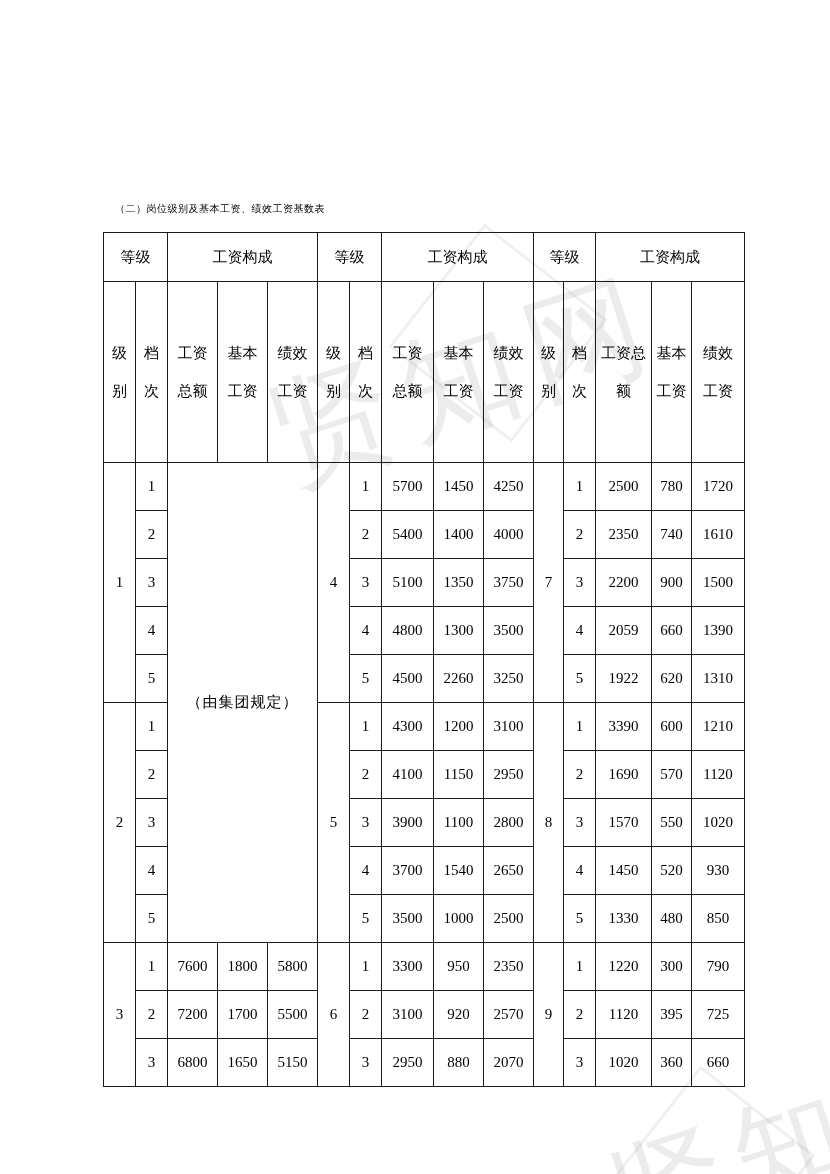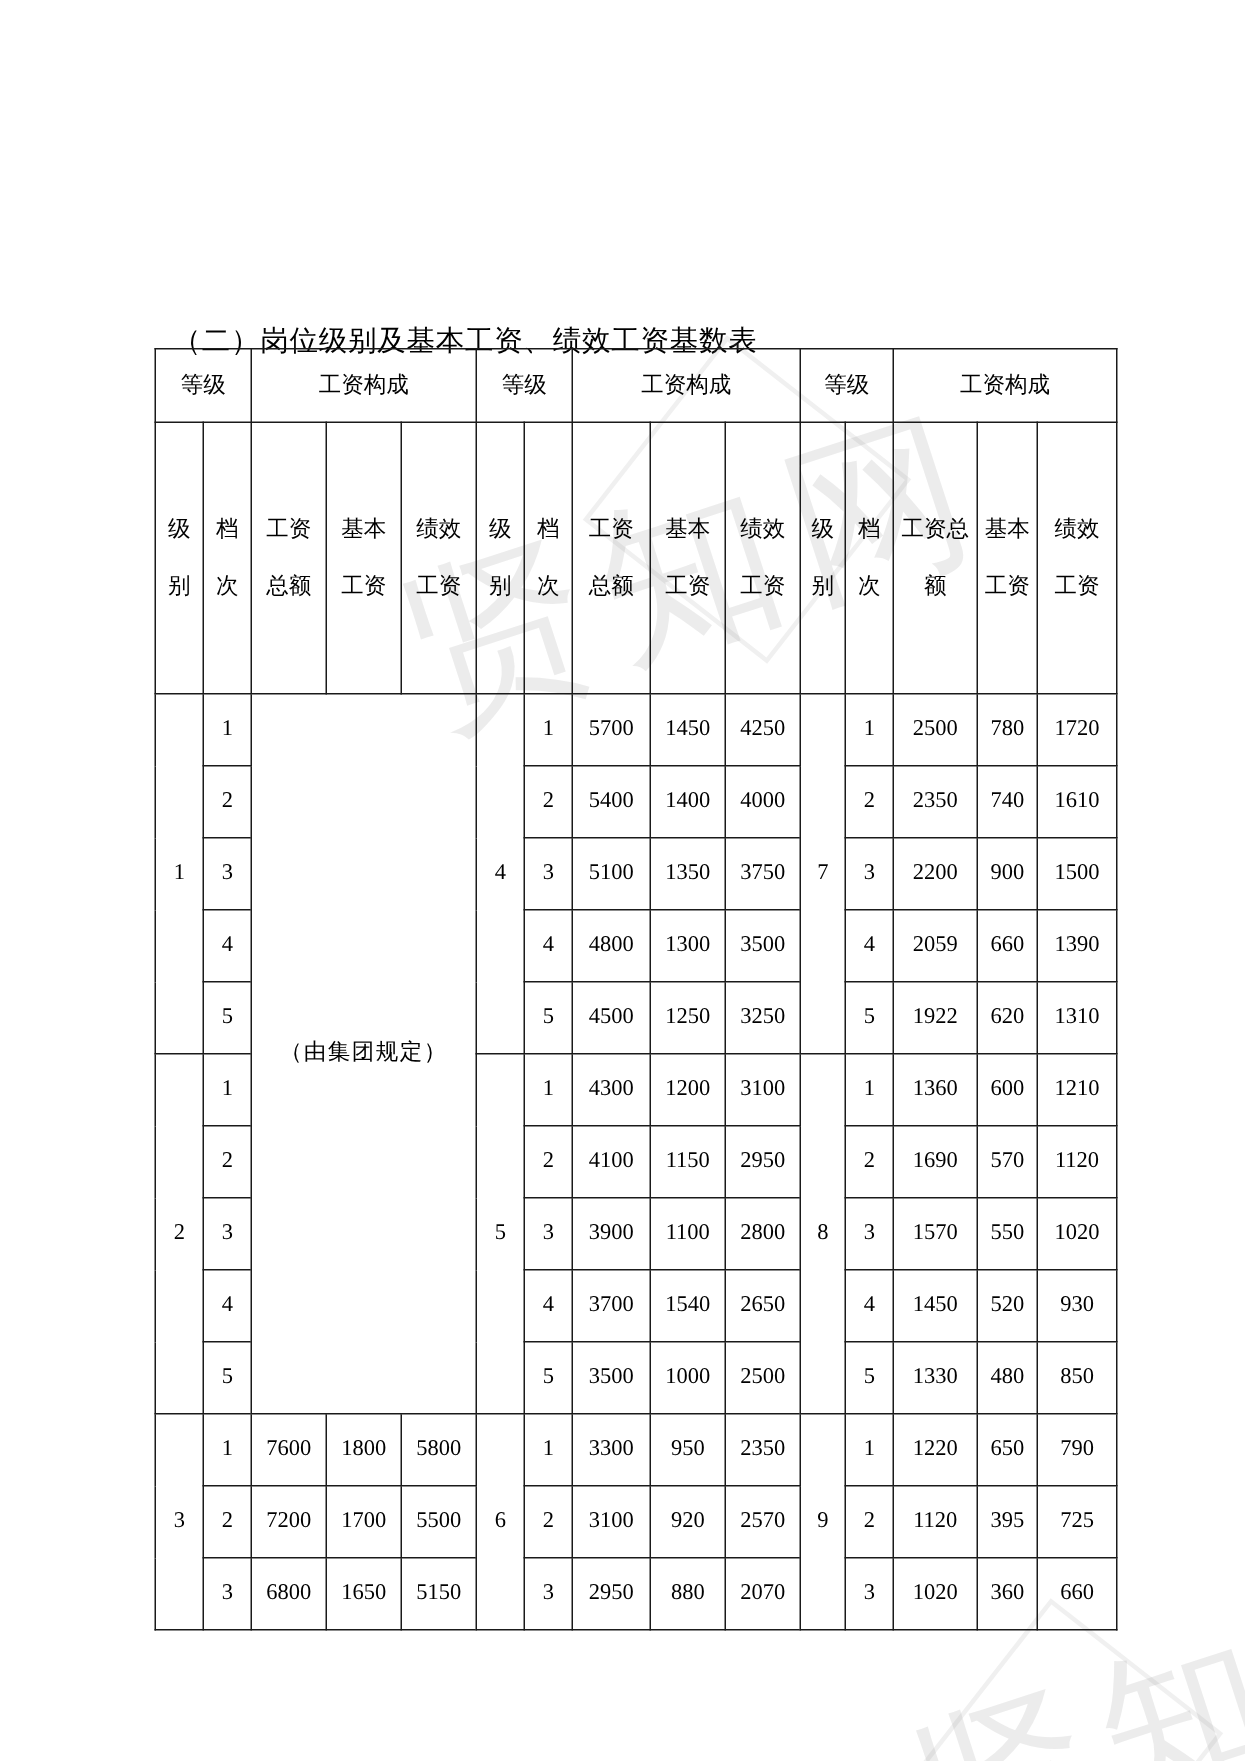--- a/index.html
+++ b/index.html
@@ -12,22 +12,22 @@
   .page {
     position: relative;
     width: 830px;
     height: 1174px;
     background: #ffffff;
     overflow: hidden;
   }
   .doc-title {
     position: absolute;
     left: 115px;
-    top: 214px;
-    font-size: 19px;
+    top: 202px;
+    font-size: 10px;
     letter-spacing: 0.5px;
     white-space: nowrap;
     font-family: Liberation Serif, serif;
   }
   table.salary-table {
     position: absolute;
     left: 103px;
     top: 232px;
     width: 641px;
     border-collapse: collapse;
@@ -200,38 +200,38 @@
           <td class="perf-cell">3500</td>
           <td class="tier-cell">4</td>
           <td class="total-cell">2059</td>
           <td class="base-cell">660</td>
           <td class="perf-cell">1390</td>
         </tr>
         <tr>
           <td class="tier-cell">5</td>
           <td class="tier-cell">5</td>
           <td class="total-cell">4500</td>
-          <td class="base-cell">1250</td>
+          <td class="base-cell">2260</td>
           <td class="perf-cell">3250</td>
           <td class="tier-cell">5</td>
           <td class="total-cell">1922</td>
           <td class="base-cell">620</td>
           <td class="perf-cell">1310</td>
         </tr>
         <tr>
           <td class="grade-cell" rowspan="5">2</td>
           <td class="tier-cell">1</td>
           <td class="grade-cell" rowspan="5">5</td>
           <td class="tier-cell">1</td>
           <td class="total-cell">4300</td>
           <td class="base-cell">1200</td>
           <td class="perf-cell">3100</td>
           <td class="grade-cell" rowspan="5">8</td>
           <td class="tier-cell">1</td>
-          <td class="total-cell">1360</td>
+          <td class="total-cell">3390</td>
           <td class="base-cell">600</td>
           <td class="perf-cell">1210</td>
         </tr>
         <tr>
           <td class="tier-cell">2</td>
           <td class="tier-cell">2</td>
           <td class="total-cell">4100</td>
           <td class="base-cell">1150</td>
           <td class="perf-cell">2950</td>
           <td class="tier-cell">2</td>
@@ -279,21 +279,21 @@
           <td class="base-cell">1800</td>
           <td class="perf-cell">5800</td>
           <td class="grade-cell" rowspan="3">6</td>
           <td class="tier-cell">1</td>
           <td class="total-cell">3300</td>
           <td class="base-cell">950</td>
           <td class="perf-cell">2350</td>
           <td class="grade-cell" rowspan="3">9</td>
           <td class="tier-cell">1</td>
           <td class="total-cell">1220</td>
-          <td class="base-cell">650</td>
+          <td class="base-cell">300</td>
           <td class="perf-cell">790</td>
         </tr>
         <tr>
           <td class="tier-cell">2</td>
           <td class="total-cell">7200</td>
           <td class="base-cell">1700</td>
           <td class="perf-cell">5500</td>
           <td class="tier-cell">2</td>
           <td class="total-cell">3100</td>
           <td class="base-cell">920</td>

